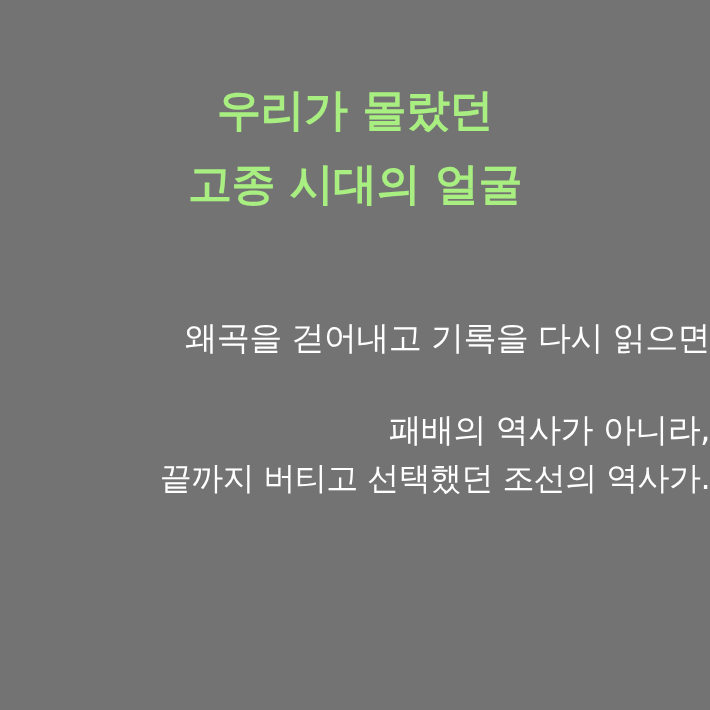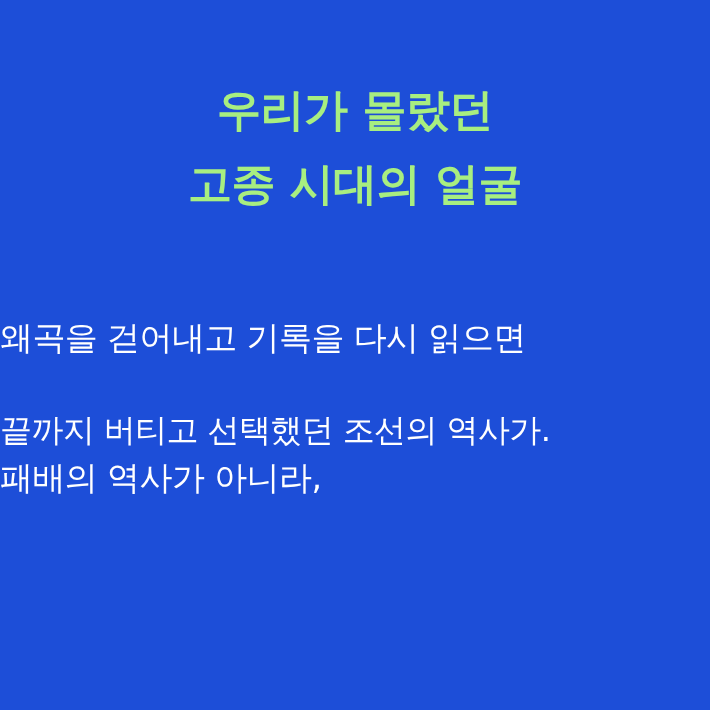--- a/index.html
+++ b/index.html
@@ -38,21 +38,21 @@
     font-weight: 700;
     line-height: 74px;
     letter-spacing: -0.5px;
     white-space: nowrap;
     text-rendering: geometricPrecision;
   }
 
   
   #body-block {
     width: 100%;
-    text-align: left;
+    text-align: right;
     user-select: none;
   }
 
   .para {
     margin: 0;
     padding: 0;
   }
 
   #para-1 { margin-top: 92px; }
   #para-2 { margin-top: 44px; }
@@ -66,33 +66,33 @@
     white-space: nowrap;
   }
 
   #body-line-4 {
     font-size: 32px;
   }
 </style>
 </head>
 <body>
 
-<div id="card" style="background: #1d4ed8;">
+<div id="card" style="background: #737373;">
 
   <div id="title-block">
     <span class="title-line" id="title-line-1" style="color: rgb(168, 238, 128);">우리가 몰랐던</span>
     <span class="title-line" id="title-line-2" style="color: rgb(168, 238, 128);">고종 시대의 얼굴</span>
   </div>
 
   <div id="body-block">
 
     <p class="para" id="para-1">
       <span class="body-line" id="body-line-1" style="color: rgb(255, 255, 255);">왜곡을 걷어내고 기록을 다시 읽으면</span>
     </p>
 
     <p class="para" id="para-2">
+      <span class="body-line" id="body-line-3" style="color: rgb(255, 255, 255);">패배의 역사가 아니라,</span>
       <span class="body-line" id="body-line-4" style="color: rgb(255, 255, 255);">끝까지 버티고 선택했던 조선의 역사가.</span>
-      <span class="body-line" id="body-line-3" style="color: rgb(255, 255, 255);">패배의 역사가 아니라,</span>
     </p>
 
   </div>
 
 </div>
 
 </body></html>

